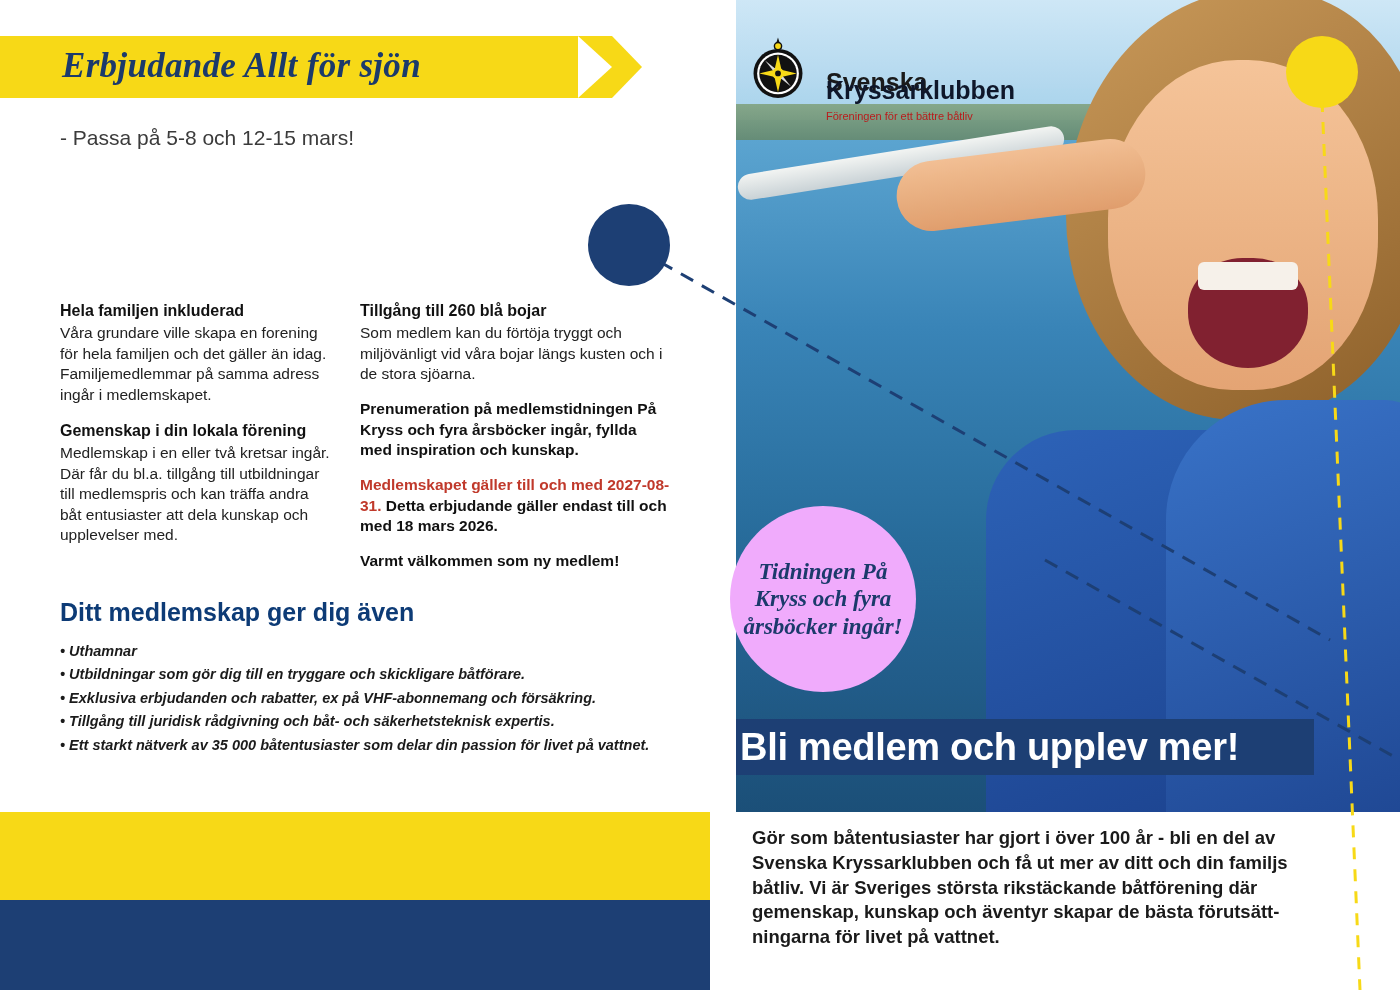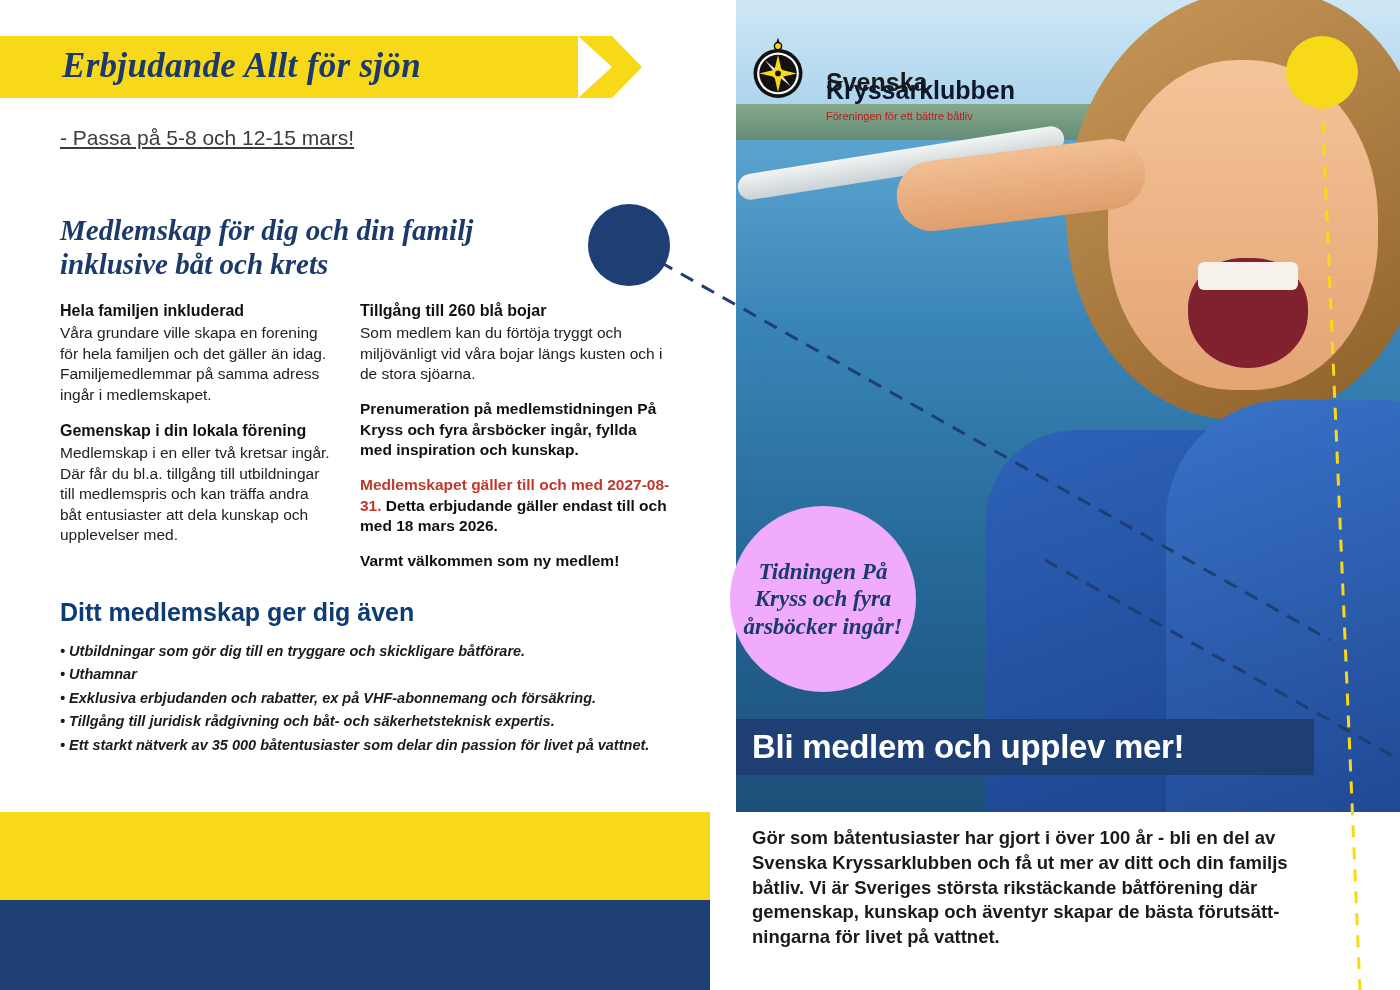--- a/index.html
+++ b/index.html
@@ -27,21 +27,21 @@
   .ribbon-notch {
     position:absolute; right:0; top:0; width:34px; height:62px; background:#fff;
     clip-path: polygon(0 0, 100% 50%, 0 100%);
   }
   .ribbon-title {
     position:absolute; left:62px; top:46px; width:540px;
     font-family:"Liberation Serif", serif; font-style:italic; font-weight:bold;
     font-size:35px; color:#1b3a6b; letter-spacing:0.3px;
   }
 
-  .kicker { position:absolute; left:60px; top:126px; font-size:21px; color:#3b3b3b;text-decoration:underline; }
+  .kicker { position:absolute; left:60px; top:126px; font-size:21px; color:#3b3b3b; }
   .headline {
     position:absolute; left:60px; top:155px; width:620px;
     font-size:41px; font-weight:bold; color:#0d3b76; letter-spacing:-0.5px;
   }
   .subhead {
     position:absolute; left:60px; top:213px; width:500px;
     font-family:"Liberation Serif", serif; font-style:italic; font-weight:bold;
     font-size:29px; line-height:1.18; color:#1b3a6b;
   }
 
@@ -126,21 +126,21 @@
   }
   .badge span {
     font-family:"Liberation Serif", serif; font-style:italic; font-weight:bold;
     font-size:23px; line-height:1.2; color:#1b3a6b;
   }
 
   .cta {
     position:absolute; left:736px; top:719px; width:578px; height:56px;
     background:#1d3f74; display:flex; align-items:center;
   }
-  .cta span { color:#fff; font-size:33px; font-weight:bold; padding-left:16px; letter-spacing:-0.3px; }
+  .cta span { color:#fff; font-size:38px; font-weight:bold; padding-left:4px; letter-spacing:-0.3px; }
 
   .rightcopy {
     position:absolute; left:752px; top:826px; width:582px;
     font-size:18.5px; font-weight:bold; line-height:1.34; color:#1a1a1a;
   }
 
   
   svg.deco { position:absolute; left:0; top:0; width:1400px; height:990px; pointer-events:none; }
 </style>
 </head>
@@ -149,21 +149,20 @@
 <div class="page">
 
   <div class="left">
 
     <div class="ribbon">
       <div class="ribbon-notch"></div>
     </div>
     <div class="ribbon-title">Erbjudande Allt för sjön</div>
 
     <div class="kicker">- Passa på 5-8 och 12-15 mars!</div>
-    <div class="subhead">Medlemskap för dig och din familj inklusive båt och krets</div>
 
     <div class="navy-dot"></div>
 
     <div class="col col-a">
       <h4>Hela familjen inkluderad</h4>
       <p>Våra grundare ville skapa en forening för hela familjen och det gäller än idag. Familjemedlemmar på samma adress ingår i medlemskapet.</p>
       <h4>Gemenskap i din lokala förening</h4>
       <p>Medlemskap i en eller två kretsar ingår. Där får du bl.a. tillgång till utbildningar till medlemspris och kan träffa andra båt entusiaster att dela kunskap och upplevelser med.</p>
     </div>
 
@@ -172,22 +171,22 @@
       <p>Som medlem kan du förtöja tryggt och miljövänligt vid våra bojar längs kusten och i de stora sjöarna.</p>
       <p class="bold-block">Prenumeration på medlemstidningen På Kryss och fyra årsböcker ingår, fyllda med inspiration och kunskap.</p>
       <p>
         <span class="red">Medlemskapet gäller till och med 2027-08-31.</span><span class="bold-block"> Detta erbjudande gäller endast till och med 18 mars 2026.</span>
       </p>
       <p class="bold-block tight">Varmt välkommen som ny medlem!</p>
     </div>
 
     <div class="section-title">Ditt medlemskap ger dig även</div>
     <div class="bullets">
+      <div>• Uthamnar</div>
       <div>• Utbildningar som gör dig till en tryggare och skickligare båtförare.</div>
-      <div>• Uthamnar</div>
       <div>• Exklusiva erbjudanden och rabatter, ex på VHF-abonnemang och försäkring.</div>
       <div>• Tillgång till juridisk rådgivning och båt- och säkerhetsteknisk expertis.</div>
       <div>• Ett starkt nätverk av 35 000 båtentusiaster som delar din passion för livet på vattnet.</div>
     </div>
 
     <div class="yellow-bar"></div>
     <div class="navy-bar"></div>
   </div>
 
   <div class="right">

